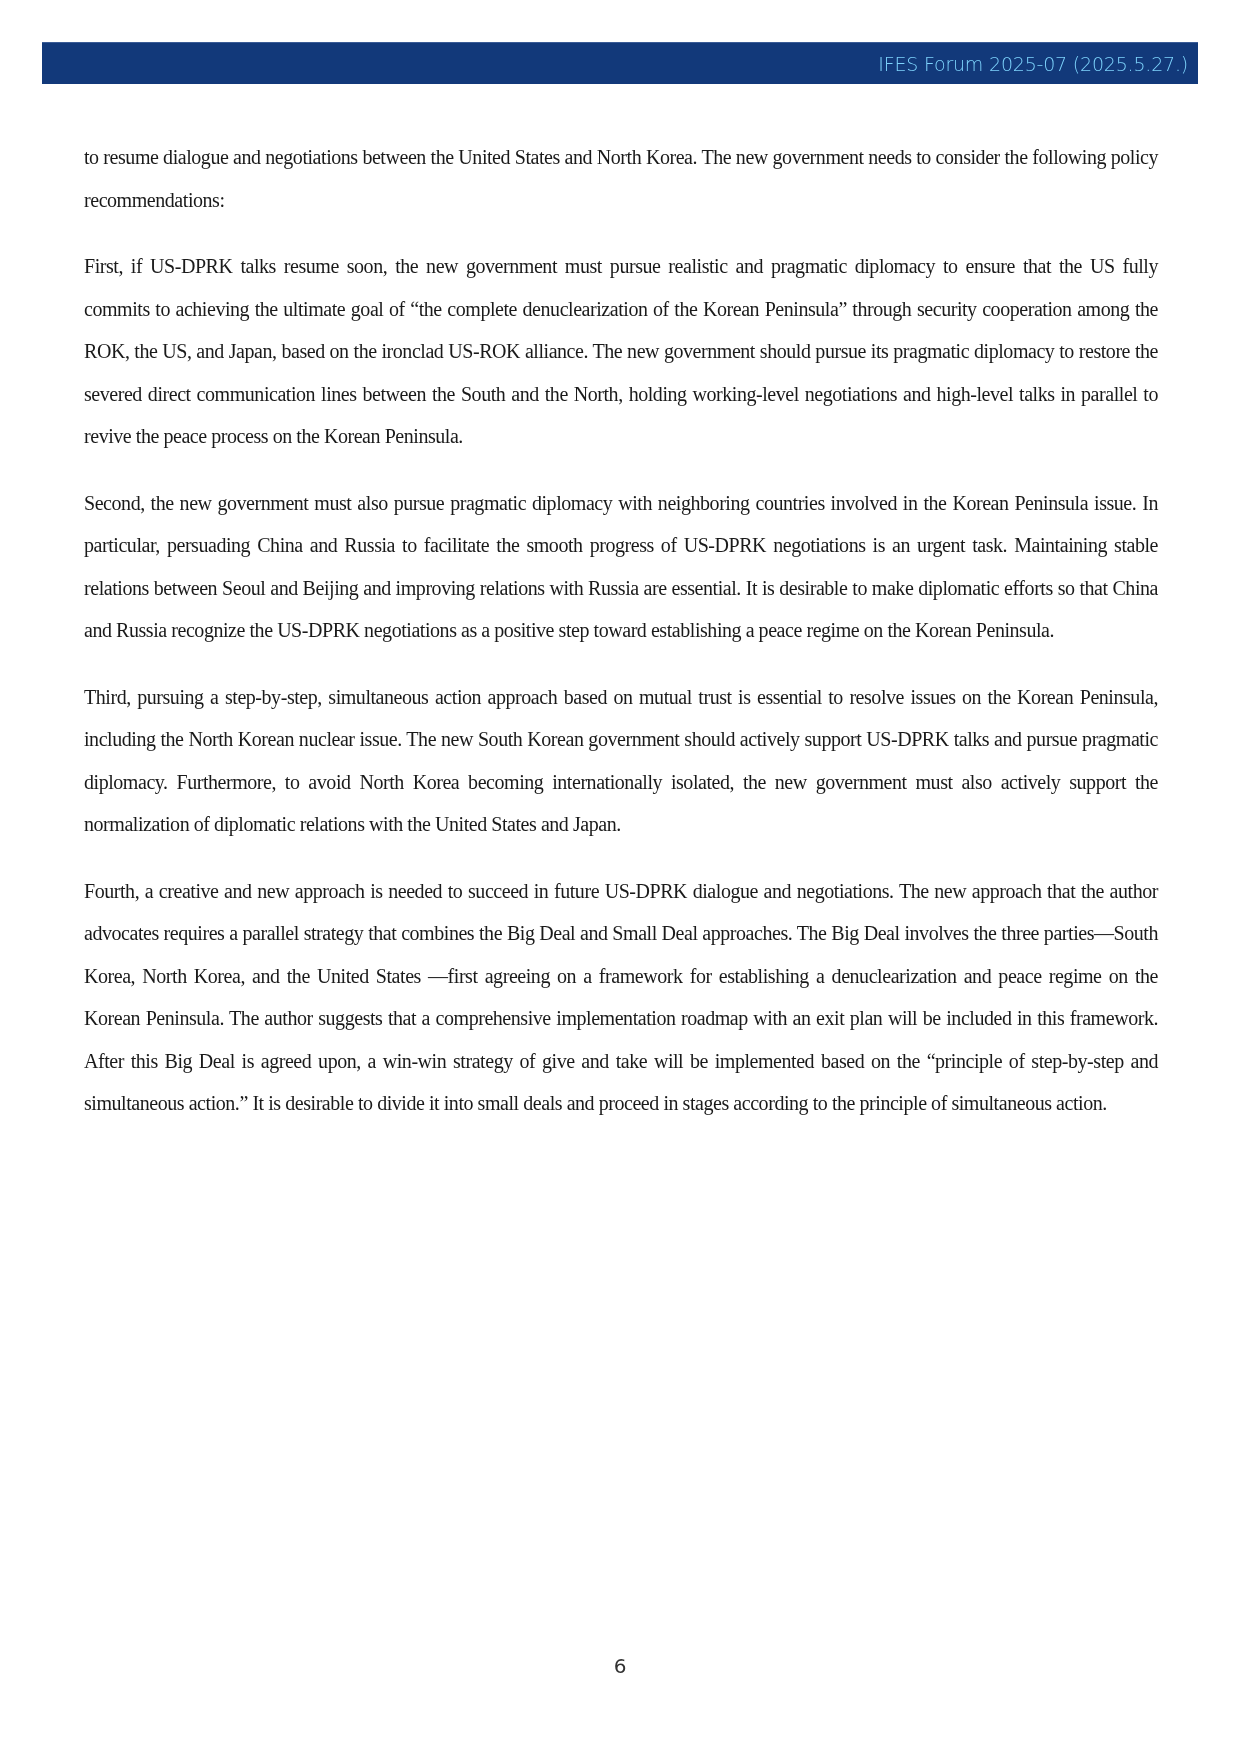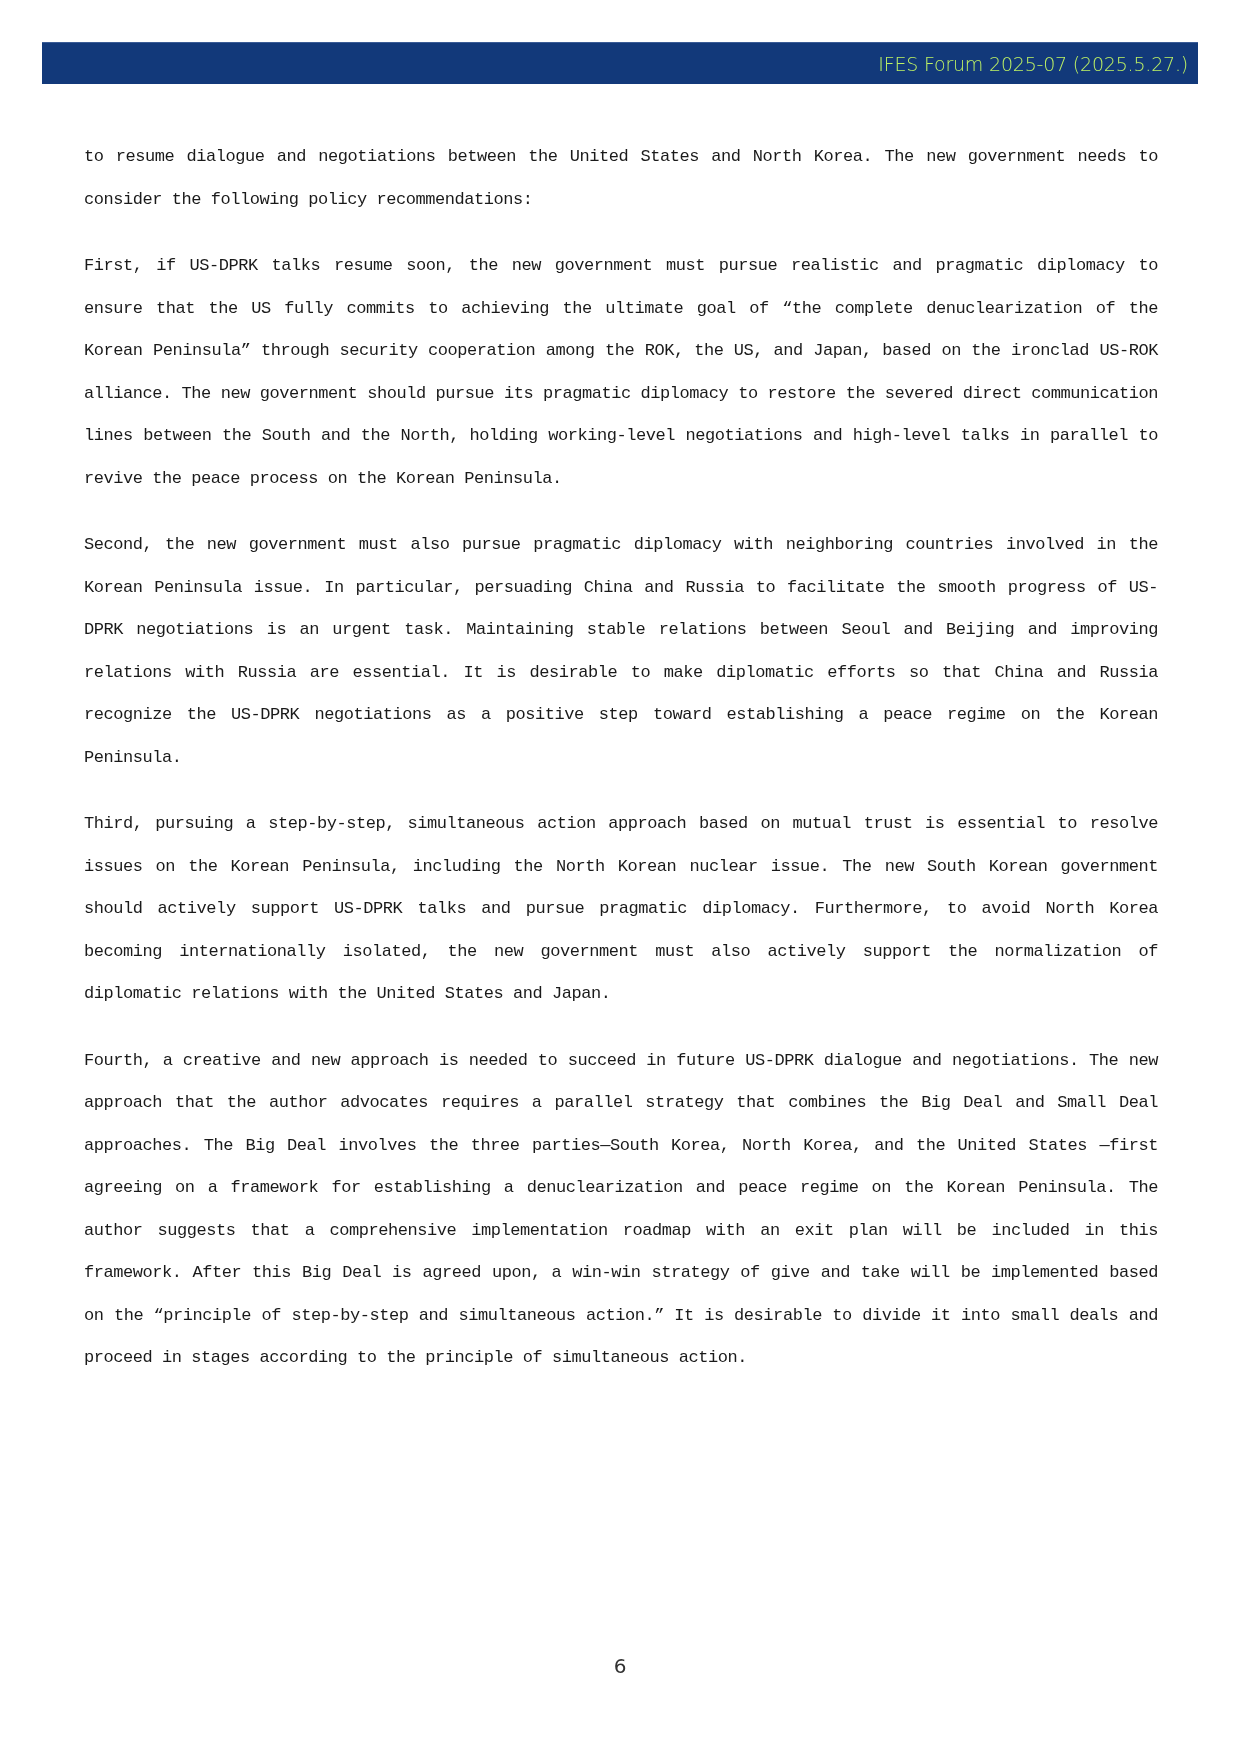--- a/index.html
+++ b/index.html
@@ -4,26 +4,26 @@
 <style>
   html, body { margin: 0; padding: 0; background: #ffffff; }
   body { width: 1240px; height: 1754px; position: relative; overflow: hidden; }
   .header-bar {
     position: absolute; left: 42px; top: 42px; width: 1156px; height: 42px;
     background: #12397a; border-top: 1px solid #3a5c96;
     display: flex; align-items: center; justify-content: flex-end; box-sizing: border-box;
     padding-right: 10px;
   }
   .header-title {
-    font-family: "DejaVu Sans", sans-serif; font-size: 19px; color: #bef264;
+    font-family: "DejaVu Sans", sans-serif; font-size: 19px; color: #7dd3fc;
     font-weight: 300; letter-spacing: -0.2px;
   }
   .content {
     position: absolute; left: 84px; top: 136px; width: 1074px;
-    font-family: Liberation Mono, monospace; font-size: 17px; line-height: 42.5px;
+    font-family: Liberation Serif, serif; font-size: 20px; line-height: 42.5px;
     color: #1a1a1a; text-align: justify; letter-spacing: -0.45px;
   }
   .content p { margin: 0 0 24px 0; }
   .page-number {
     position: absolute; top: 1654px; left: 0; width: 1240px; text-align: center;
     font-family: "DejaVu Sans", sans-serif; font-size: 20px; color: #333;
   }
 </style>
 </head>
 <body>

